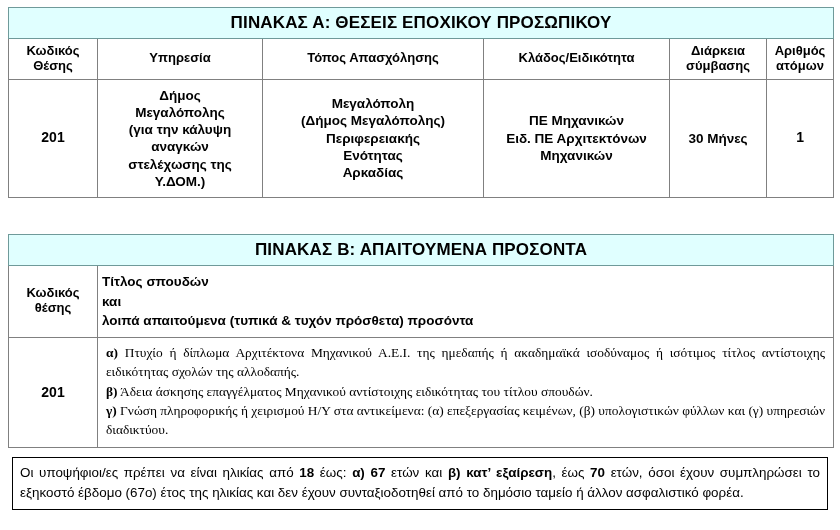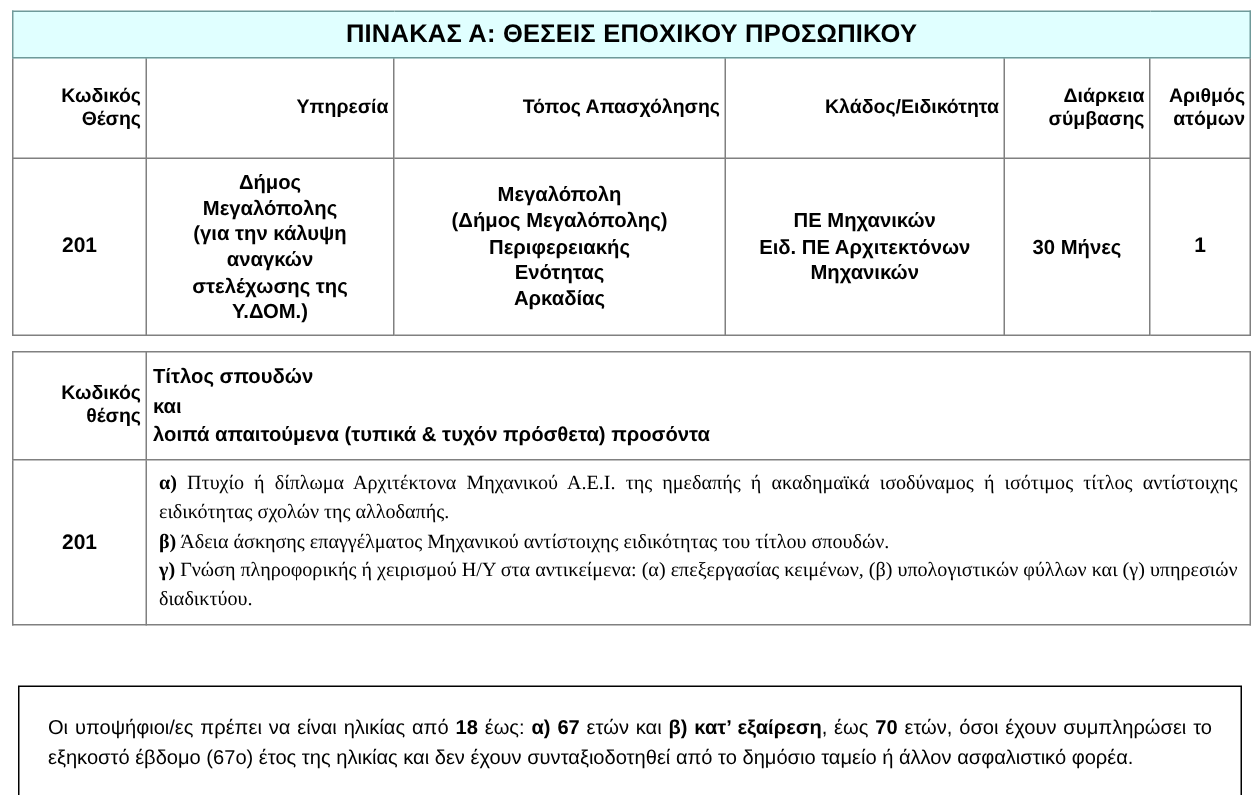--- a/index.html
+++ b/index.html
@@ -35,25 +35,25 @@
   .title-bar {
     background: #E0FFFF;
     text-align: center;
     font-weight: bold;
     font-size: 17px;
     letter-spacing: 0.15px;
     padding: 5px 2px 5px 2px !important;
     border: 1px solid #6f9a9a !important;
   }
   .col-head {
-    text-align: right;
+    text-align: center;
     font-weight: bold;
     font-size: 13px;
     line-height: 1.15;
-    padding: 18px 3px !important;
+    padding: 5px 3px !important;
   }
   .cell {
     text-align: center;
     font-weight: bold;
     font-size: 13.5px;
     line-height: 1.28;
     padding: 6px 4px !important;
   }
   .cell-code {
     font-size: 14px;
@@ -105,21 +105,21 @@
     top: 457px;
     width: 816px;
     box-sizing: border-box;
     border: 1px solid #000000;
     padding: 5px 7px 6px 7px;
     font-size: 13.4px;
     line-height: 1.5;
     text-align: justify;
     text-justify: inter-word;
   }
-  #note-box p { margin: 12px; }
+  #note-box p { margin: 0; }
   b { font-weight: bold; }
 </style>
 </head>
 <body>
 
 <div class="page">
 
   <table id="table-a" class="doc-table">
     <colgroup>
       <col style="width:89px">
@@ -161,20 +161,23 @@
     </tbody>
   </table>
 
   <table id="table-b" class="doc-table">
     <colgroup>
       <col style="width:89px">
       <col style="width:736px">
     </colgroup>
     <tbody>
       <tr>
+        <td class="title-bar" colspan="2">ΠΙΝΑΚΑΣ Β: ΑΠΑΙΤΟΥΜΕΝΑ ΠΡΟΣΟΝΤΑ</td>
+      </tr>
+      <tr>
         <td class="col-head">
           <span>Κωδικός</span><br>
           <span>θέσης</span>
         </td>
         <td class="subhead">
           <span>Τίτλος σπουδών</span><br>
           <span>και</span><br>
           <span>λοιπά απαιτούμενα (τυπικά &amp; τυχόν πρόσθετα) προσόντα</span>
         </td>
       </tr>

